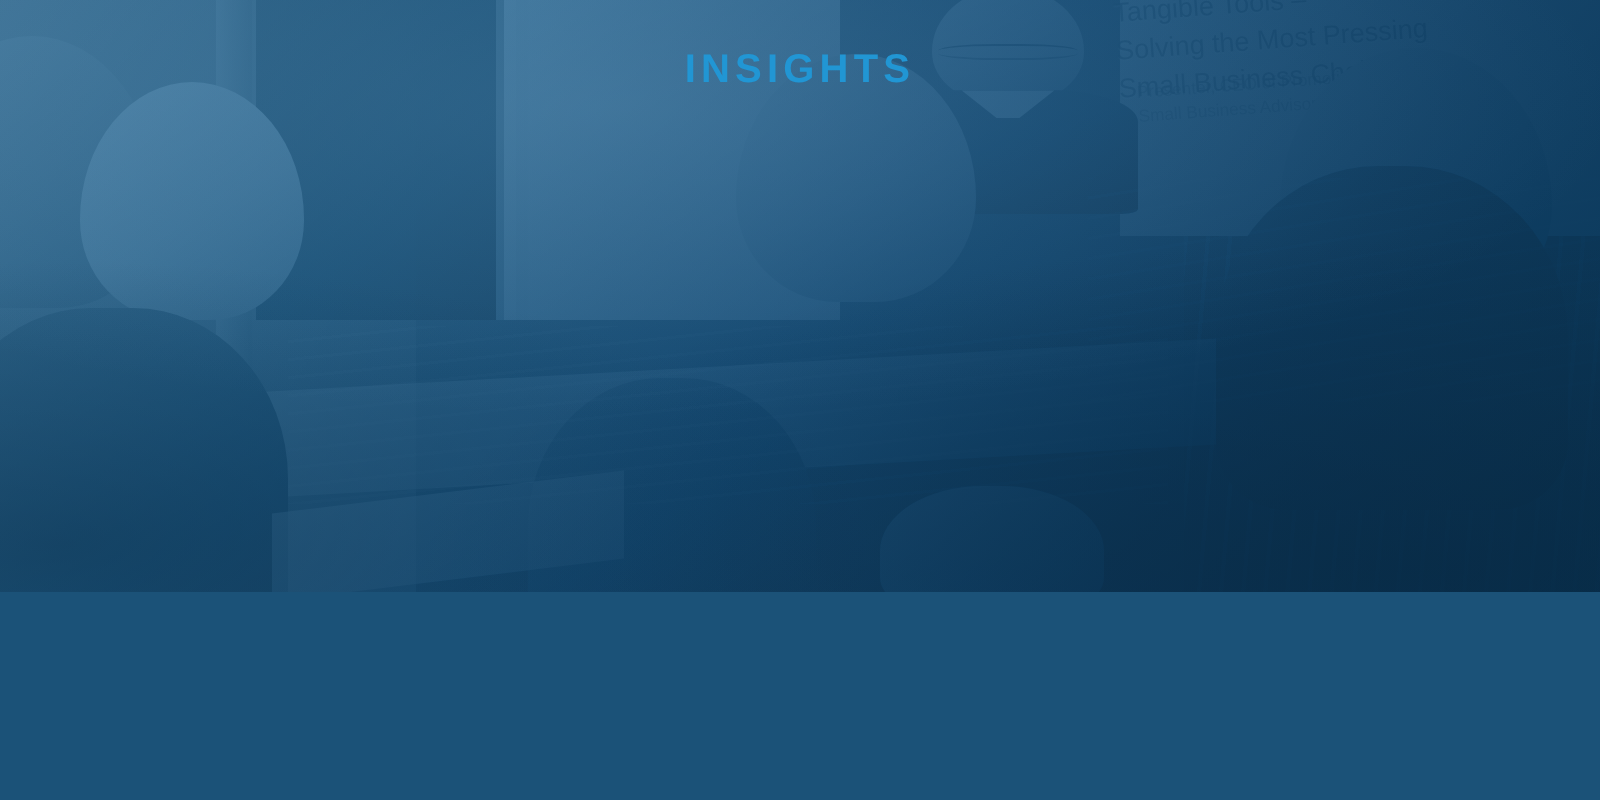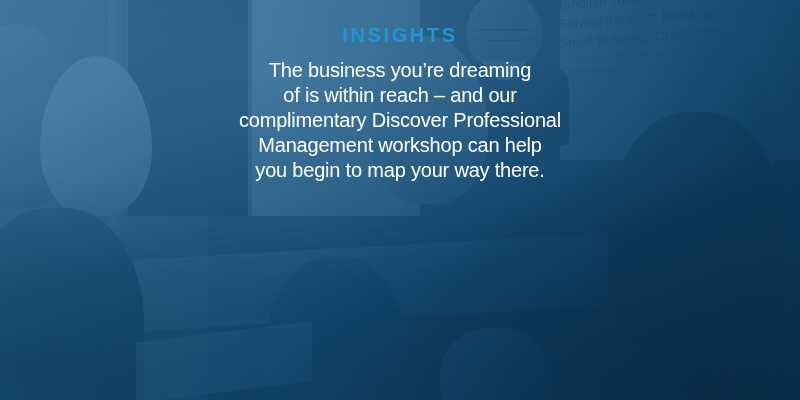--- a/index.html
+++ b/index.html
@@ -10,21 +10,21 @@
     height: 400px;
     overflow: hidden;
     background: #1b5278;
     font-family: "Liberation Sans", sans-serif;
   }
 
   
   #banner {
     position: relative;
     width: 800px;
-    height: 400px;
+    height: 296px;
     overflow: hidden;
     isolation: isolate;
   }
 
   
   .photo {
     position: absolute;
     inset: 0;
     overflow: hidden;
     
@@ -383,22 +383,15 @@
   </div>
 
   <div class="tint-multiply"></div>
   <div class="tint-color"></div>
   <div class="tint-solid"></div>
   <div class="vignette"></div>
 
   <div class="content">
     <div class="eyebrow">INSIGHTS</div>
 
-    <div class="headline" style="font-size: 20px; line-height: 24.9px;">
-      <span class="line">The business you’re dreaming</span>
-      <span class="line">of is within reach – and our</span>
-      <span class="line">complimentary Discover Professional</span>
-      <span class="line">Management workshop can help</span>
-      <span class="line">you begin to map your way there.</span>
-    </div>
   </div>
 
 </div>
 
 </body></html>

